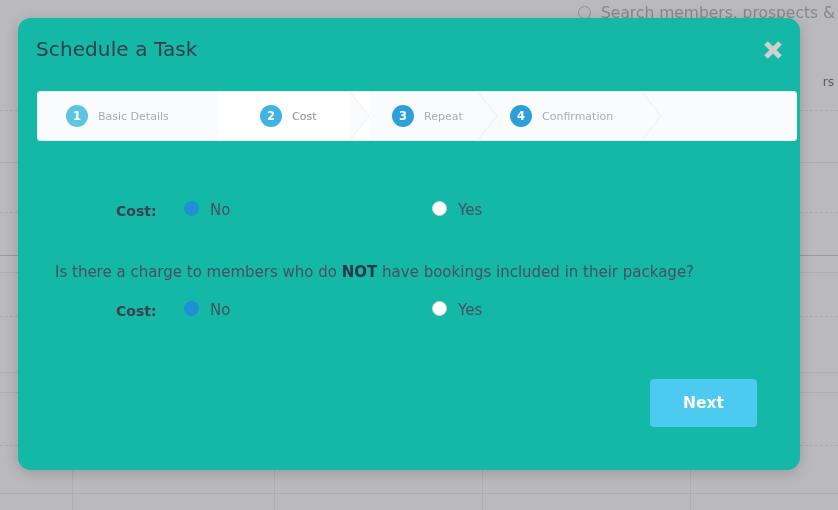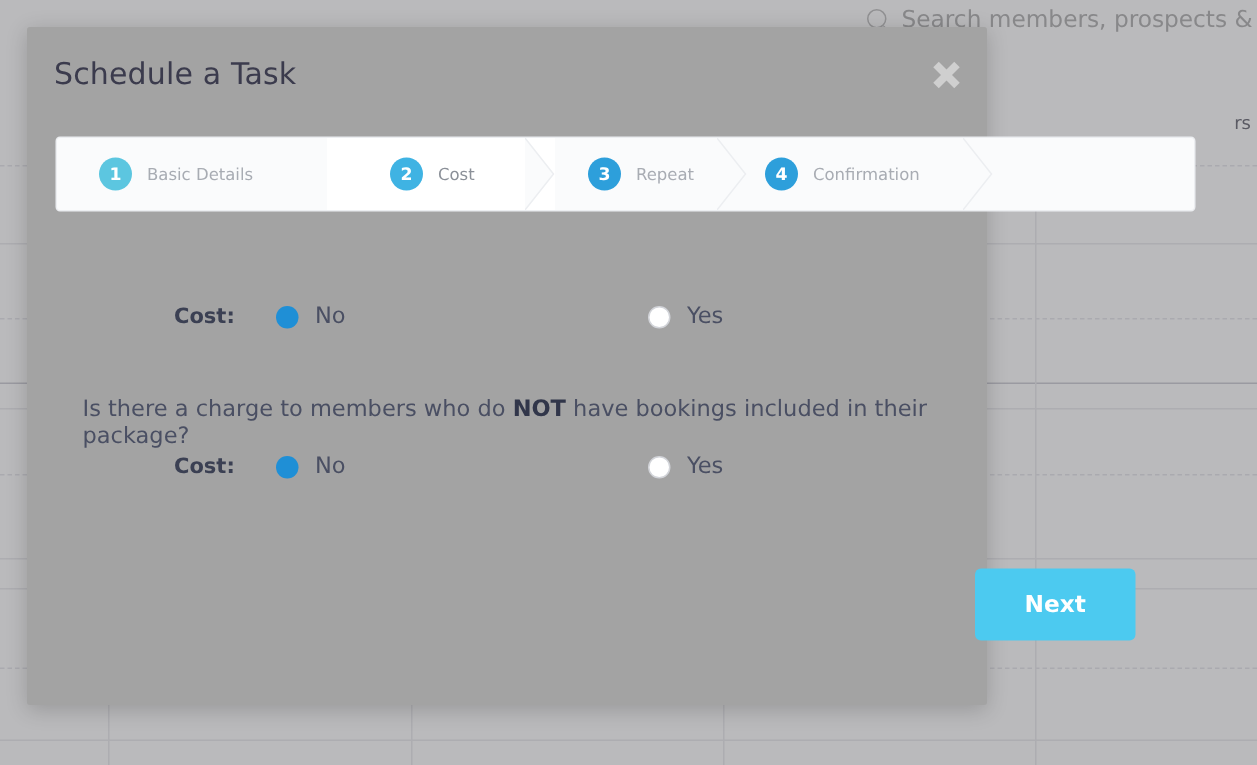--- a/index.html
+++ b/index.html
@@ -62,23 +62,23 @@
   
   #overlay {
     position: absolute; inset: 0;
     background: rgba(90,90,95,0.42);
   }
 
   
   #modal {
     position: absolute;
     left: 18px; top: 18px;
-    width: 640px; height: 452px;
-    background: #a3a3a3;
-    border-radius: 2px;
+    width: 782px; height: 452px;
+    background: #14b8a6;
+    border-radius: 13px;
     box-shadow: 0 3px 14px rgba(0,0,0,0.18);
   }
   #modal-title {
     position: absolute; left: 18px; top: 19px;
     font-size: 20px; color: #3b3b4d; font-weight: 400;
     letter-spacing: 0.1px;
   }
   #close-btn {
     position: absolute; right: 12px; top: 17px;
     width: 30px; height: 30px;
@@ -122,21 +122,21 @@
     font-size: 15px; color: #4a4f63;
   }
   .question b { font-weight: bold; color: #31364a; margin-top: 20px; }
   .cost-row { position: absolute; left: 0; width: 760px; height: 26px; }
   .cost-label {
     position: absolute; left: 98px; top: 2px;
     font-size: 14px; font-weight: bold; color: #3b4053;
   }
   .radio-opt {
     position: absolute; top: 0;
-    display: flex; align-items: flex-end; gap: 11px;
+    display: flex; align-items: flex-start; gap: 11px;
     cursor: pointer;
   }
   .radio {
     width: 15px; height: 15px; border-radius: 50%;
     flex: none; box-sizing: border-box;
   }
   .radio.on  { background: #1f8fd6; border: none; }
   .radio.off { background: #ffffff; border: 1.5px solid #d2d4d9; }
   .radio-label { font-size: 15px; color: #4a4f63; }
 

